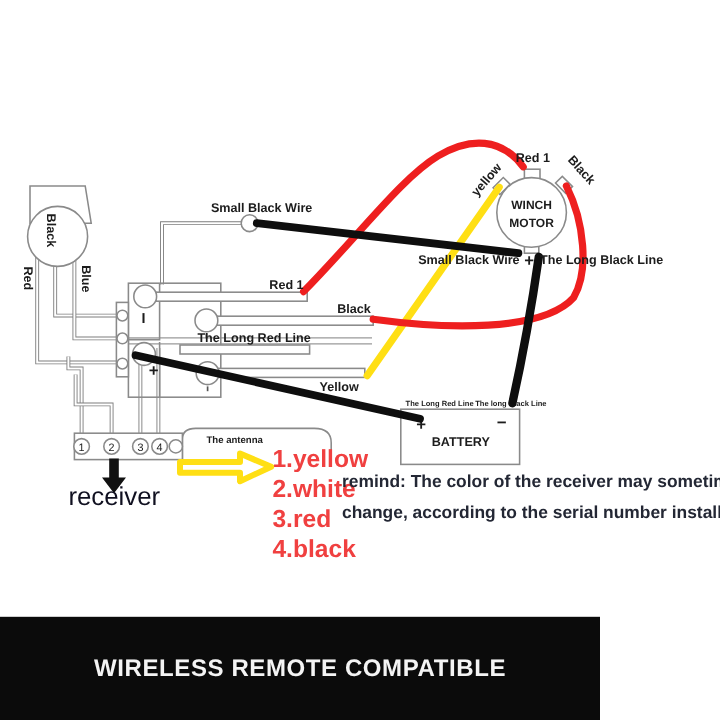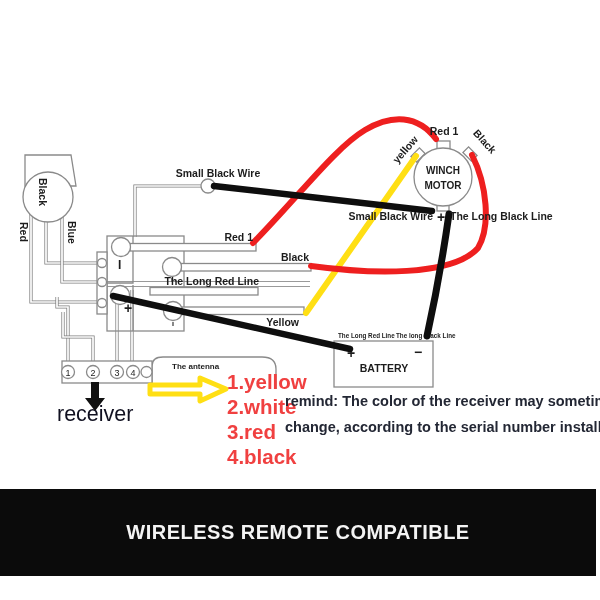--- a/index.html
+++ b/index.html
@@ -1,19 +1,19 @@
 <!DOCTYPE html>
 <html><head>
 <meta charset="utf-8">
 <style>
   html,body{margin:0;padding:0;background:#fff;}
   #stage{position:relative;width:600px;height:600px;background:#ffffff;overflow:hidden;
          font-family:"Liberation Sans",sans-serif;}
   #diagram{position:absolute;left:0;top:0;}
-  #footer-bar{position:absolute;left:0;top:489px;width:596px;height:87px;background:#0b0b0b;
+  #footer-bar{position:absolute;left:0;top:514px;width:500px;height:87px;background:#0b0b0b;
               display:flex;align-items:center;justify-content:center;}
   #footer-bar .footer-title{color:#f4f4f4;font-size:20px;font-weight:bold;letter-spacing:.5px;
               font-family:"Liberation Sans",sans-serif;}
   text{font-family:"Liberation Sans",sans-serif;fill:#1c1c1c;}
   .lbl{font-weight:700;font-size:10.5px;}
   .tiny{font-weight:700;font-size:6.3px;}
   .sign{font-weight:700;font-size:14px;}
   .rot{font-weight:700;font-size:10.5px;}
   .legend{font-size:20.5px;font-weight:600;fill:#f04040;}
   .remind{font-size:14.5px;font-weight:600;fill:#232734;}

